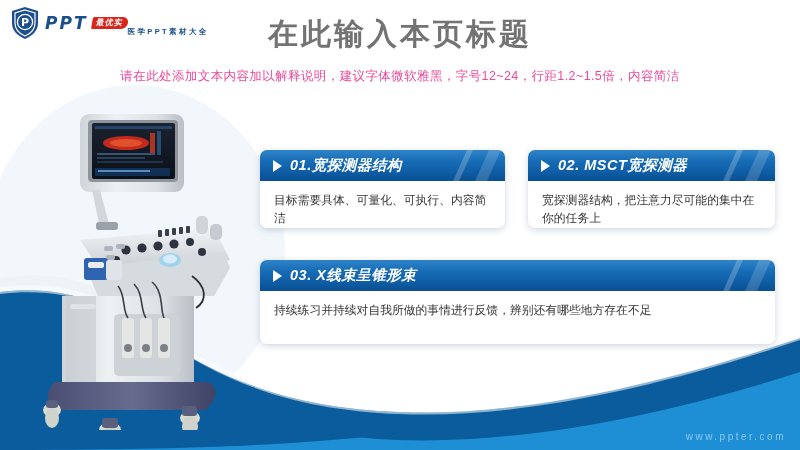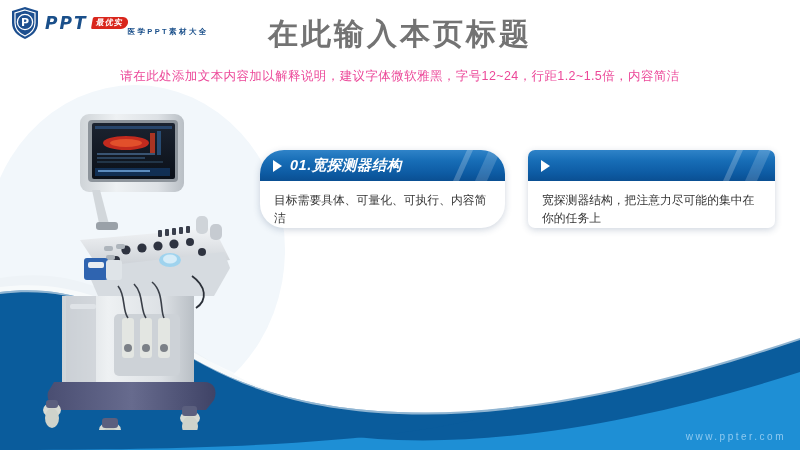--- a/index.html
+++ b/index.html
@@ -43,21 +43,21 @@
     display:flex;align-items:center;}
   .card-head .stripes{position:absolute;right:0;top:0;height:100%;width:62px;}
   .card-arrow{width:0;height:0;border-left:9px solid #ffffff;
     border-top:6px solid transparent;border-bottom:6px solid transparent;
     margin-left:13px;margin-right:8px;flex:none;}
   .card-title{font-size:14.5px;font-weight:bold;font-style:italic;color:#ffffff;
     letter-spacing:.5px;white-space:nowrap;position:relative;z-index:2;}
   .card-body{padding:10px 14px 12px 14px;font-size:11.8px;color:#333333;
     line-height:1.55;}
 
-  #card1{left:260px;top:150px;width:245px;height:78px;border-radius:24px;}
+  #card1{left:260px;top:150px;width:245px;height:78px;}
   #card2{left:528px;top:150px;width:247px;height:78px;}
   #card3{left:260px;top:260px;width:515px;height:84px;}
 
   
   .footer{position:absolute;right:14px;bottom:8px;font-size:10px;color:#8fc9ef;
     letter-spacing:2.5px;z-index:6;}
 </style>
 </head>
 <body>
 
@@ -225,20 +225,32 @@
     <div class="card-body">目标需要具体、可量化、可执行、内容简洁</div>
   </div>
 
   <div class="card" id="card2">
     <div class="card-head">
       <svg class="stripes" viewBox="0 0 62 31" preserveAspectRatio="none">
         <path d="M10 31 L24 0 L30 0 L16 31 Z" fill="#ffffff" opacity=".22"></path>
         <path d="M32 31 L46 0 L58 0 L44 31 Z" fill="#ffffff" opacity=".16"></path>
       </svg>
       <span class="card-arrow"></span>
+      <span class="card-title">02. MSCT宽探测器</span>
     </div>
     <div class="card-body">宽探测器结构，把注意力尽可能的集中在你的任务上</div>
   </div>
 
+  <div class="card" id="card3">
+    <div class="card-head">
+      <svg class="stripes" viewBox="0 0 62 31" preserveAspectRatio="none">
+        <path d="M10 31 L24 0 L30 0 L16 31 Z" fill="#ffffff" opacity=".22"></path>
+        <path d="M32 31 L46 0 L58 0 L44 31 Z" fill="#ffffff" opacity=".16"></path>
+      </svg>
+      <span class="card-arrow"></span>
+      <span class="card-title">03. X线束呈锥形束</span>
+    </div>
+    <div class="card-body">持续练习并持续对自我所做的事情进行反馈，辨别还有哪些地方存在不足</div>
+  </div>
 
   <div class="footer">www.ppter.com</div>
 
 </div>
 
 </body></html>

